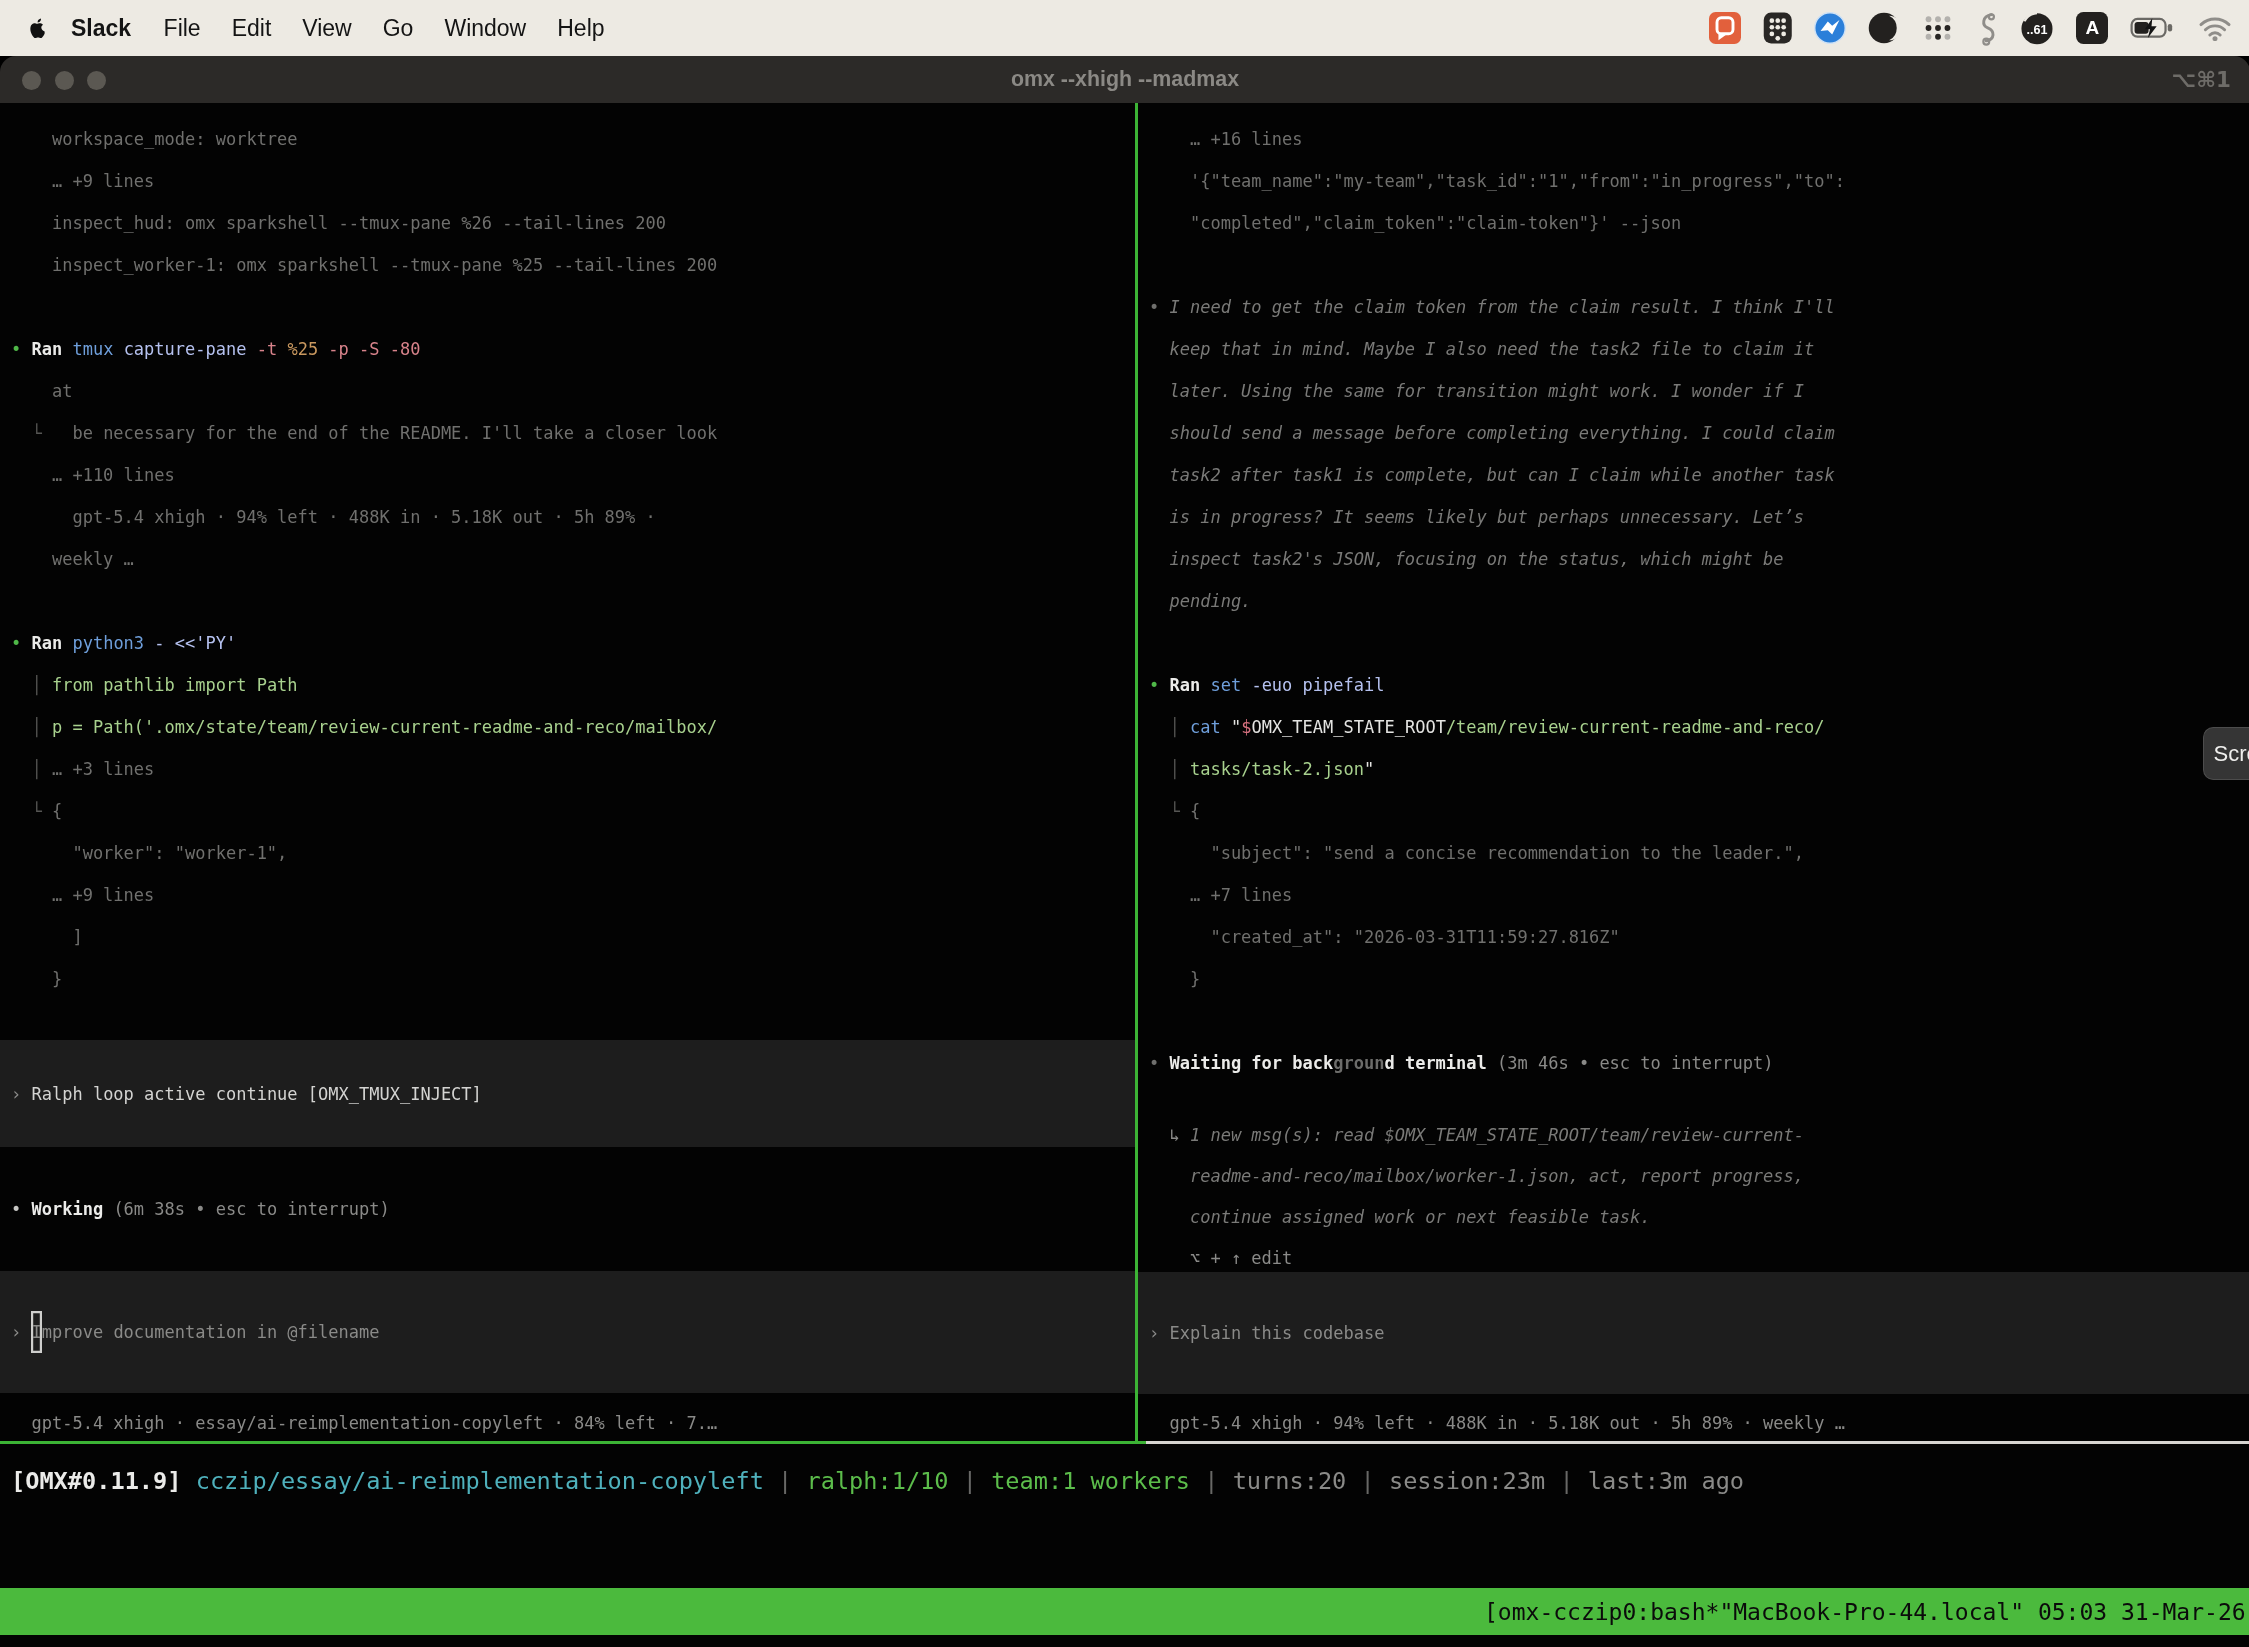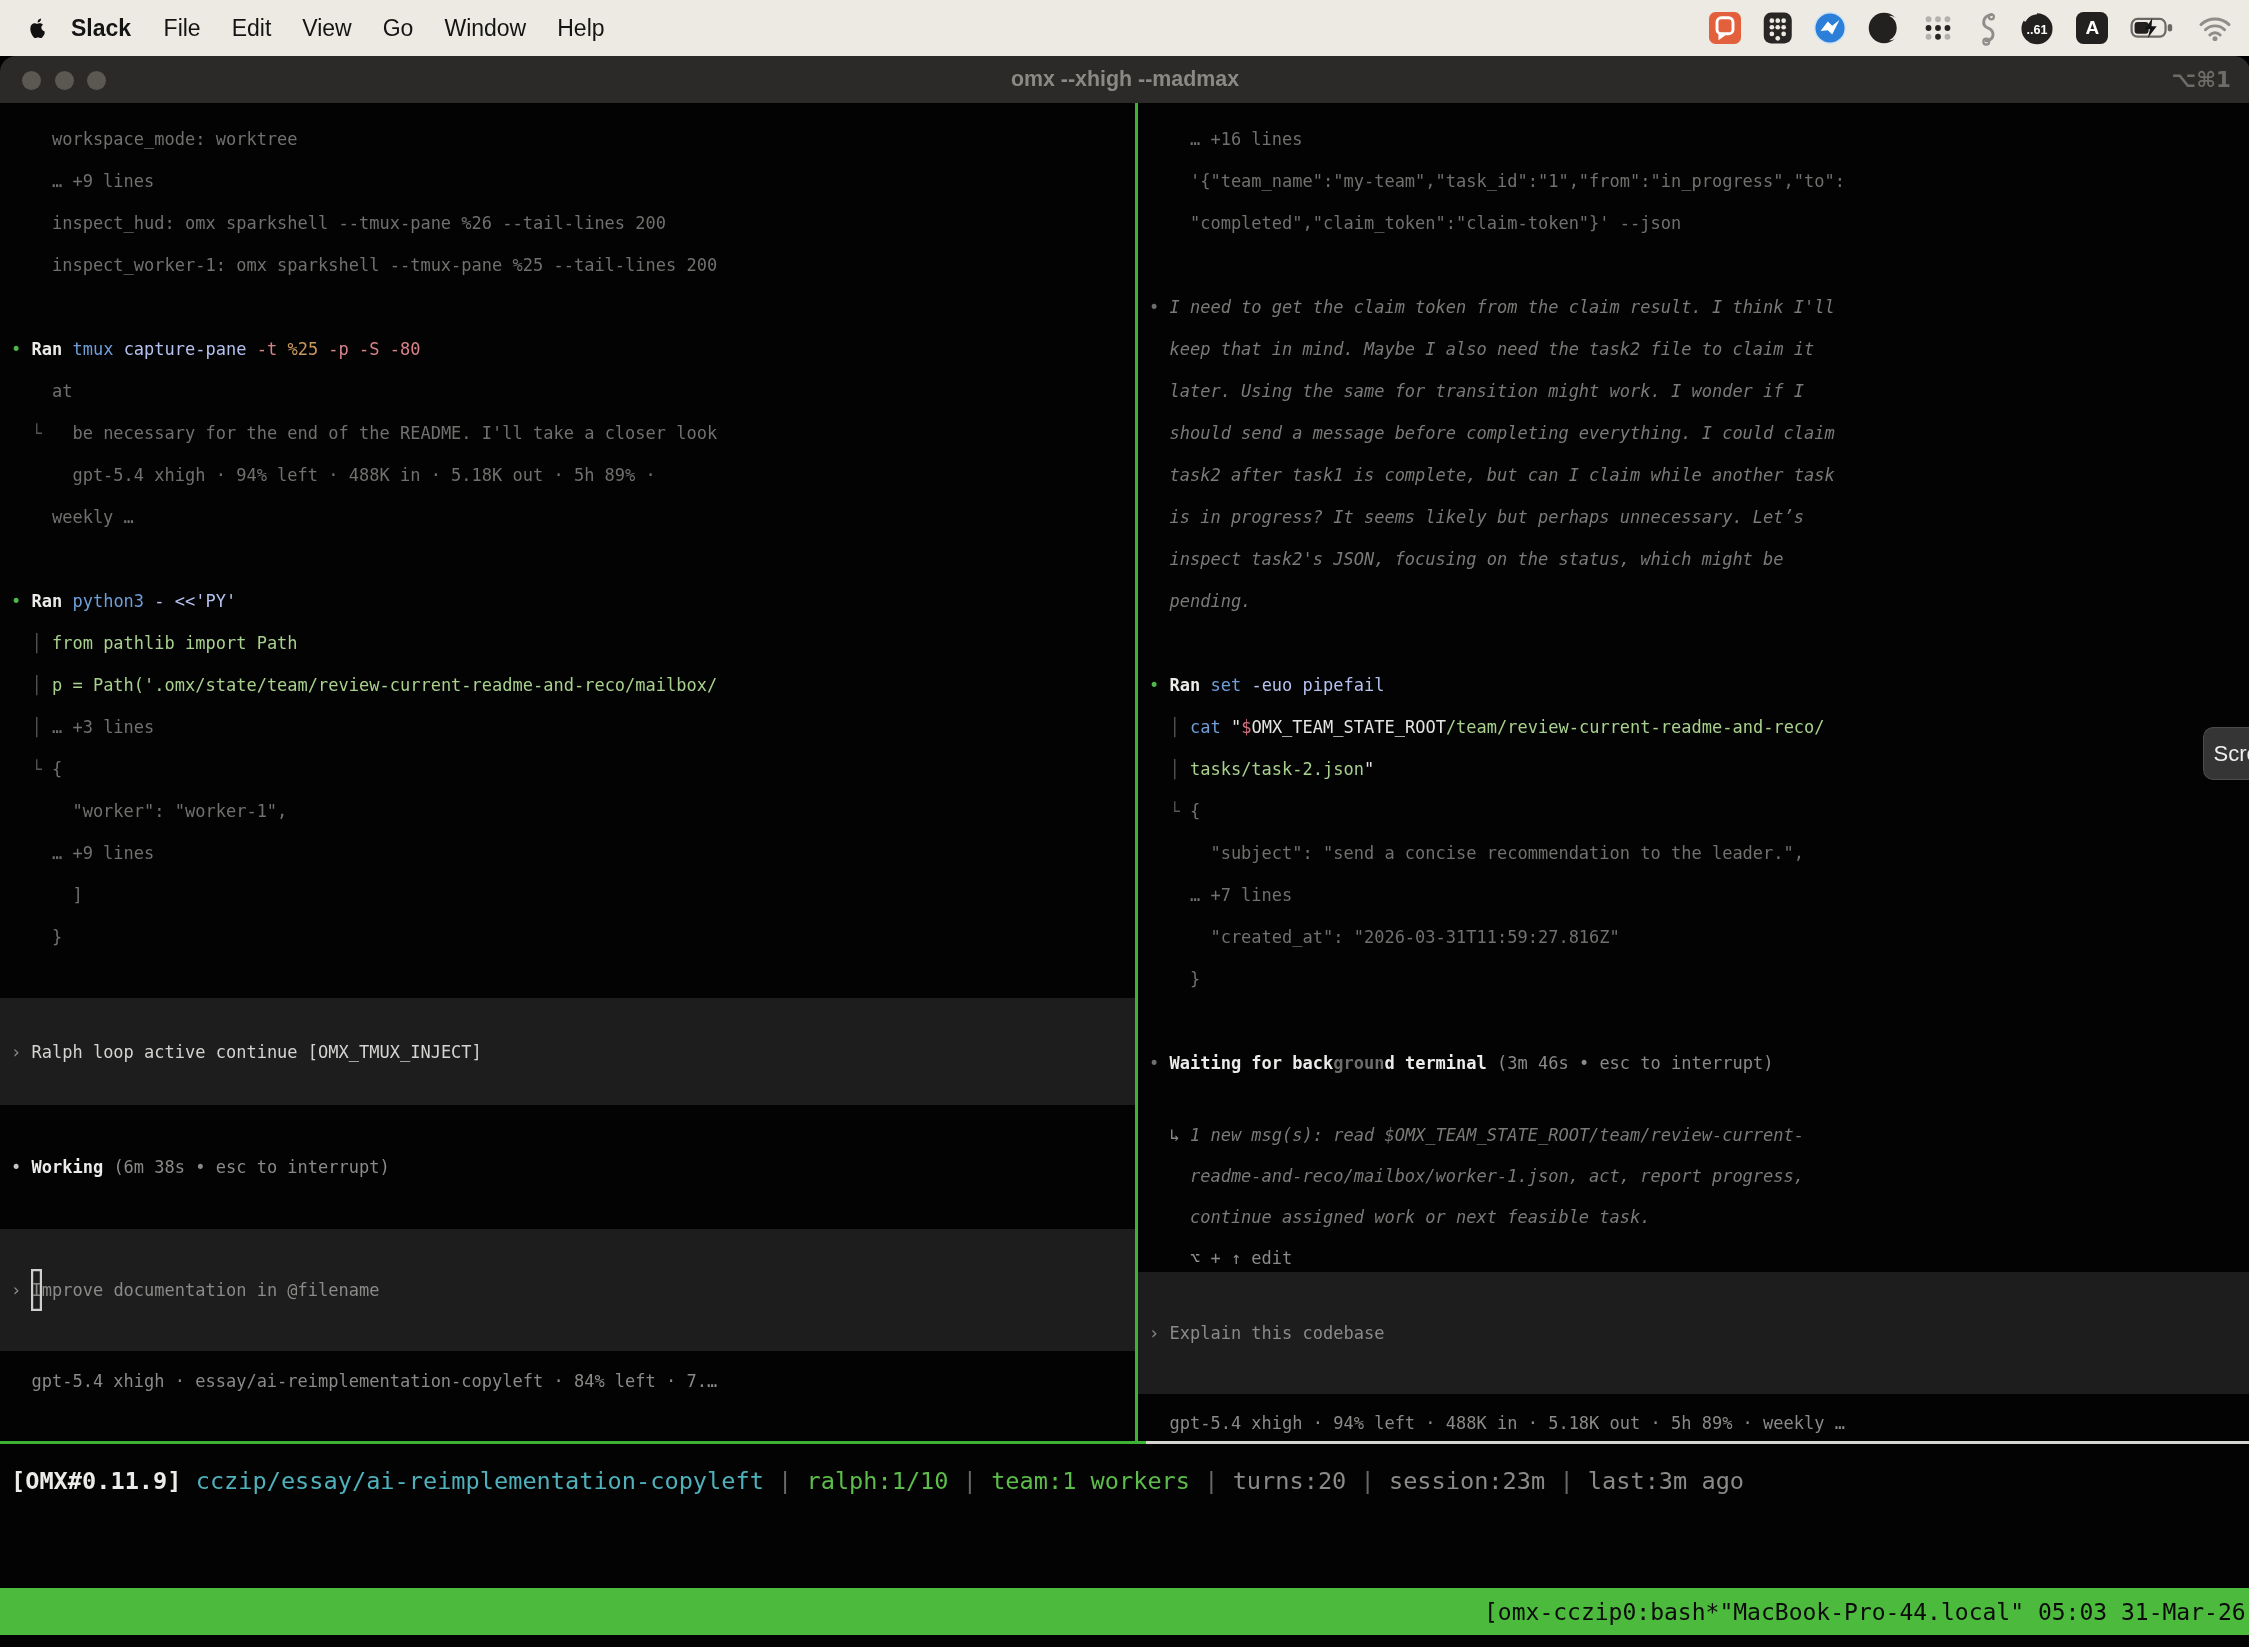--- a/index.html
+++ b/index.html
@@ -174,20 +174,21 @@
   <div class="term">
     <div id="pane-left" class="pane" style="left:0;width:1135px">
         <div class="line"><span style="color: rgb(112, 112, 110);">    workspace_mode: worktree</span></div>
         <div class="line"><span style="color: rgb(112, 112, 110);">    … +9 lines</span></div>
         <div class="line"><span style="color: rgb(112, 112, 110);">    inspect_hud: omx sparkshell --tmux-pane %26 --tail-lines 200</span></div>
         <div class="line"><span style="color: rgb(112, 112, 110);">    inspect_worker-1: omx sparkshell --tmux-pane %25 --tail-lines 200</span></div>
         <div class="gap"></div>
         <div class="line"><span style="color: rgb(79, 184, 72);">• </span><span style="color: rgb(235, 235, 233); font-weight: 700;">Ran </span><span style="color: rgb(111, 159, 219);">tmux </span><span style="color: rgb(181, 193, 239);">capture-pane </span><span style="color: rgb(216, 131, 139);">-t </span><span style="color: rgb(201, 152, 95);">%25 </span><span style="color: rgb(216, 131, 139);">-p </span><span style="color: rgb(216, 131, 139);">-S </span><span style="color: rgb(216, 131, 139);">-80</span></div>
         <div class="line"><span style="color: rgb(112, 112, 110);">    at</span></div>
         <div class="line"><span style="color: rgb(86, 86, 84);">  └   </span><span style="color: rgb(112, 112, 110);">be necessary for the end of the README. I'll take a closer look</span></div>
+        <div class="line"><span style="color: rgb(112, 112, 110);">    … +110 lines</span></div>
         <div class="line"><span style="color: rgb(112, 112, 110);">      gpt-5.4 xhigh · 94% left · 488K in · 5.18K out · 5h 89% ·</span></div>
         <div class="line"><span style="color: rgb(112, 112, 110);">    weekly …</span></div>
         <div class="gap"></div>
         <div class="line"><span style="color: rgb(79, 184, 72);">• </span><span style="color: rgb(235, 235, 233); font-weight: 700;">Ran </span><span style="color: rgb(111, 159, 219);">python3 </span><span style="color: rgb(181, 193, 239);">- </span><span style="color: rgb(181, 193, 239);">&lt;&lt;'PY'</span></div>
         <div class="line"><span style="color: rgb(86, 86, 84);">  │ </span><span style="color: rgb(168, 209, 142);">from pathlib import Path</span></div>
         <div class="line"><span style="color: rgb(86, 86, 84);">  │ </span><span style="color: rgb(168, 209, 142);">p = Path('.omx/state/team/review-current-readme-and-reco/mailbox/</span></div>
         <div class="line"><span style="color: rgb(86, 86, 84);">  │ </span><span style="color: rgb(112, 112, 110);">… +3 lines</span></div>
         <div class="line"><span style="color: rgb(86, 86, 84);">  └ </span><span style="color: rgb(112, 112, 110);">{</span></div>
         <div class="line"><span style="color: rgb(112, 112, 110);">      "worker": "worker-1",</span></div>
         <div class="line"><span style="color: rgb(112, 112, 110);">    … +9 lines</span></div>

